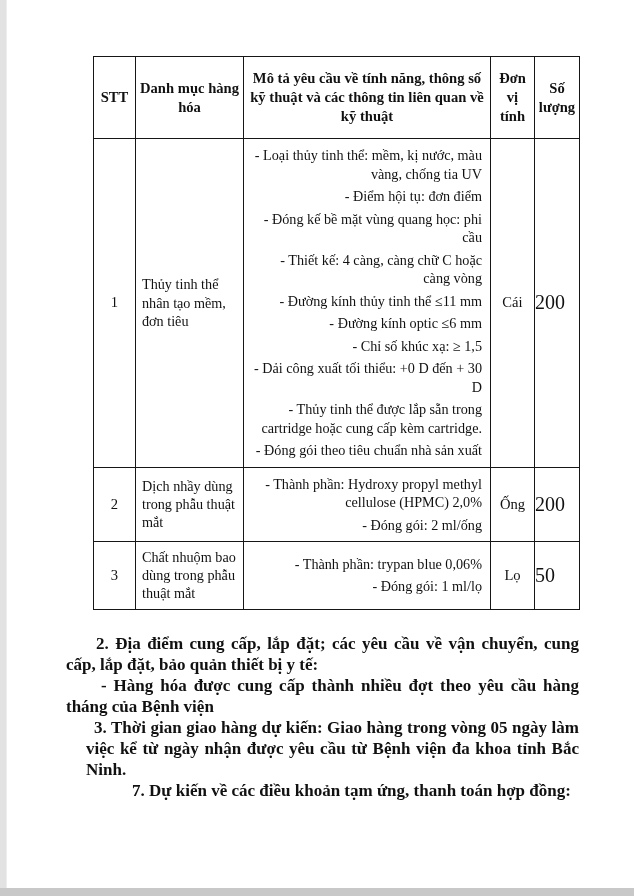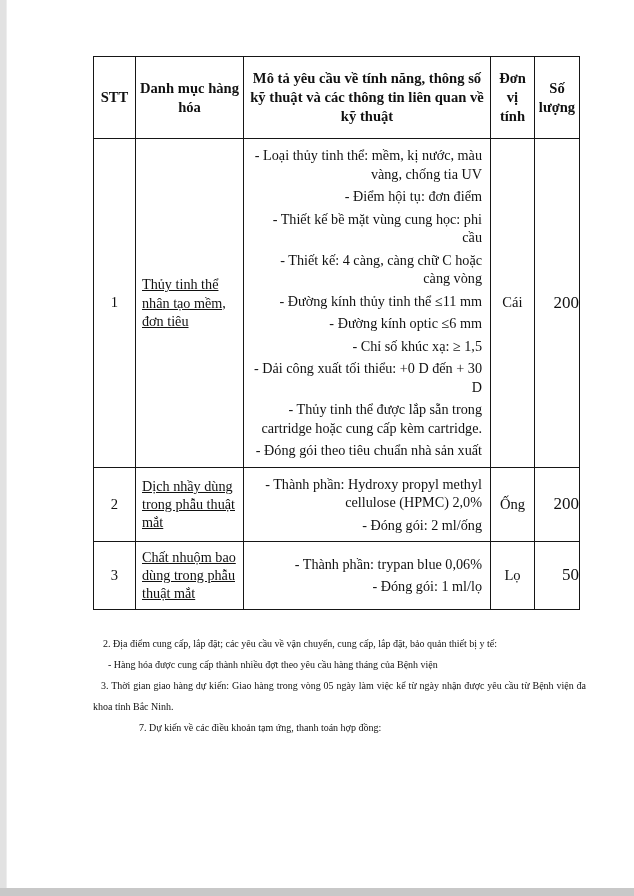--- a/index.html
+++ b/index.html
@@ -33,32 +33,32 @@
     font-family: "Liberation Serif", serif;
     color: #111111;
   }
   .spec-table th {
     font-weight: bold; font-size: 14.6px; line-height: 1.28;
     text-align: center; vertical-align: middle;
     padding: 2px 3px; height: 82px;
   }
   .spec-table td { font-size: 14.2px; }
   td.c-stt  { text-align: center; vertical-align: middle; font-size: 14.6px; }
-  td.c-cat  { text-align: left; vertical-align: middle; padding: 6px 6px; line-height: 1.28; text-decoration: underline; }
+  td.c-cat  { text-align: left; vertical-align: middle; padding: 6px 6px; line-height: 1.28; }
   td.c-desc { text-align: right; vertical-align: middle; padding: 3px 8px 3px 7px; }
   td.c-unit { text-align: center; vertical-align: middle; font-size: 14.6px; }
-  td.c-qty  { text-align: right; vertical-align: middle; font-size: 17px; }
+  td.c-qty  { text-align: left; vertical-align: middle; font-size: 20px; }
   .spec-line { margin: 4px 0; line-height: 18.5px; }
   #table-body tr:nth-child(2) { height: 71px; }
   #table-body tr:nth-child(3) { height: 59px; }
 
   
   .paragraphs {
-    position: absolute; left: 73px; top: 633px; width: 513px;
-    font-size: 10px; line-height: 21px; text-align: justify;
+    position: absolute; left: 66px; top: 633px; width: 513px;
+    font-size: 17px; line-height: 21px; text-align: justify; font-weight: bold;
   }
   .paragraphs p { margin: 0; }
   .paragraphs p:nth-child(1) { text-indent: 30px; }
   .paragraphs p:nth-child(2) { text-indent: 35px; }
   .paragraphs p:nth-child(3) { margin-left: 20px; text-indent: 8px; }
   .paragraphs p:nth-child(4) { text-indent: 66px; }
   .paragraphs p:nth-child(5) { text-indent: 40px; }
   .paragraphs p:nth-child(6) { text-indent: 61px; }
 </style>
 </head>
@@ -85,21 +85,21 @@
         <th>Số lượng</th>
       </tr>
     </thead>
     <tbody id="table-body">
         <tr>
           <td class="c-stt">1</td>
           <td class="c-cat">Thủy tinh thể nhân tạo mềm, đơn tiêu</td>
           <td class="c-desc">
             <div class="spec-line">- Loại thủy tinh thể: mềm, kị nước, màu vàng, chống tia UV</div>
             <div class="spec-line">- Điểm hội tụ: đơn điểm</div>
-            <div class="spec-line">- Thiết kế bề mặt vùng cung học: phi cầu</div>
+            <div class="spec-line">- Đóng kế bề mặt vùng quang học: phi cầu</div>
             <div class="spec-line">- Thiết kế: 4 càng, càng chữ C hoặc càng vòng</div>
             <div class="spec-line">- Đường kính thủy tinh thể ≤11 mm</div>
             <div class="spec-line">- Đường kính optic ≤6 mm</div>
             <div class="spec-line">- Chỉ số khúc xạ: ≥ 1,5</div>
             <div class="spec-line">- Dải công xuất tối thiểu: +0 D đến + 30 D</div>
             <div class="spec-line">- Thủy tinh thể được lắp sẵn trong cartridge hoặc cung cấp kèm cartridge.</div>
             <div class="spec-line">- Đóng gói theo tiêu chuẩn nhà sản xuất</div>
           </td>
           <td class="c-unit">Cái</td>
           <td class="c-qty">200</td>

